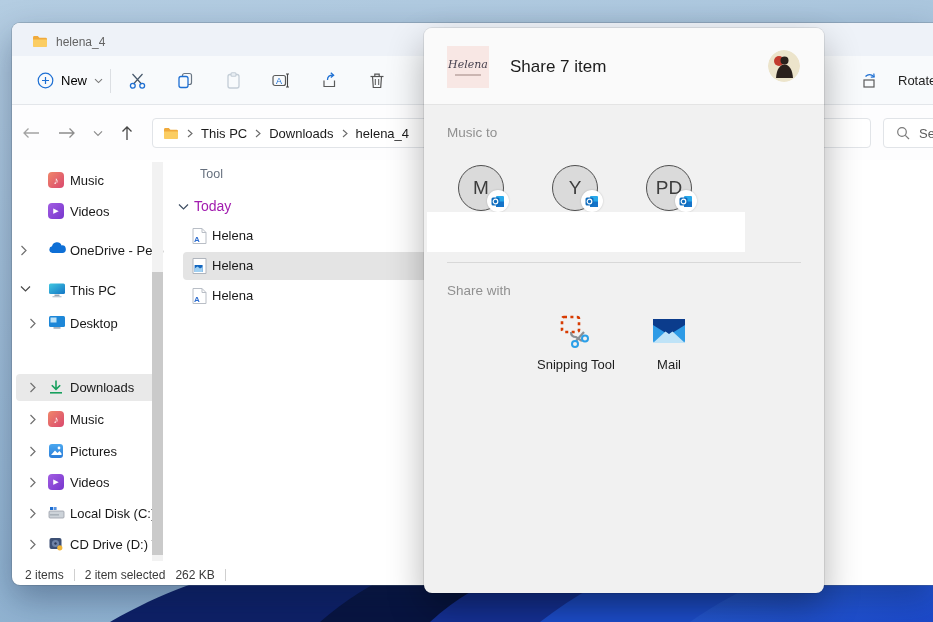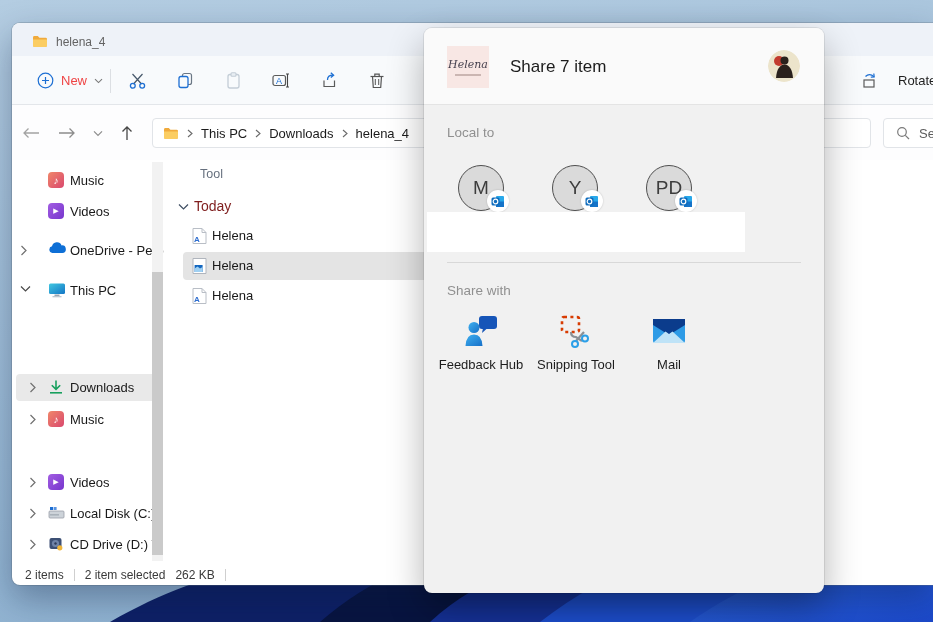--- a/index.html
+++ b/index.html
@@ -13,21 +13,21 @@
   
   .window { position:absolute; left:12px; top:23px; width:921px; height:562px; z-index:1;
             background:#fff; border-radius:8px 0 0 8px;
             box-shadow:0 14px 34px rgba(10,25,60,.35), 0 0 0 1px rgba(110,125,140,.35); }
   .tabbar { position:absolute; left:0; top:0; right:0; height:33px; background:#eef2f8; border-radius:8px 0 0 0; }
   .tab { position:absolute; left:8px; top:4px; height:29px; display:flex; align-items:center; gap:8px; padding:0 12px; }
   .tab-label { font-size:12px; color:#636363; }
 
   .toolbar { position:absolute; left:0; top:33px; right:0; height:49px; background:#f8fafc; border-bottom:1px solid #e3e6ea; }
   .new-btn { position:absolute; left:14px; top:9px; height:31px; display:flex; align-items:center; gap:7px; padding:0 11px; border-radius:4px; }
-  .new-label { font-size:13px; color:#ef4444; }
+  .new-label { font-size:13px; color:#000000; }
   .tb-sep { position:absolute; left:98px; top:13px; width:1px; height:24px; background:#dcdfe3; }
   .tb-btn { position:absolute; top:9px; width:36px; height:31px; display:flex; align-items:center; justify-content:center; border-radius:4px; }
   .tb-right-label { position:absolute; top:17px; font-size:13px; color:#1f1f1f; }
 
   .addressrow { position:absolute; left:0; top:82px; right:0; height:55px; background:#fdfdfe; }
   .nav-btn { position:absolute; top:18px; width:22px; height:20px; display:flex; align-items:center; justify-content:center; }
   .addr-box { position:absolute; left:140px; top:13px; width:719px; height:30px; background:#fff; border:1px solid #e1e4e8; border-radius:4px;
               display:flex; align-items:center; padding-left:10px; gap:8px; }
   .crumb { font-size:13px; color:#1b1b1b; white-space:nowrap; }
   .crumb-sep { color:#6a6a6a; }
@@ -44,21 +44,21 @@
   .side-icon { position:absolute; left:36px; top:3px; width:17px; height:17px; }
   .side-label { position:absolute; left:58px; top:4px; font-size:13px; color:#191919; white-space:nowrap; }
   .tile-sq { width:16px; height:16px; border-radius:4px; display:flex; align-items:center; justify-content:center; color:#fff; }
   .sb-track { position:absolute; left:140px; top:2px; width:11px; bottom:4px; background:#f2f2f2; }
   .sb-thumb { position:absolute; left:0; top:110px; width:11px; height:283px; background:#cacaca; }
 
   .filelist { position:absolute; left:152px; top:0; right:0; bottom:0; }
   .col-header { position:absolute; left:36px; top:7px; font-size:12.5px; color:#66707e; }
   .group-row { position:absolute; left:0; top:37px; height:22px; }
   .group-chev { position:absolute; left:14px; top:6px; }
-  .group-label { position:absolute; left:30px; top:1px; font-size:14px; color:#7f1d1d; }
+  .group-label { position:absolute; left:30px; top:1px; font-size:14px; color:#a21caf; }
   .file-row { position:absolute; left:0; width:300px; height:28px; }
   .row-sel { position:absolute; left:19px; top:0; width:255px; height:28px; background:#e4e4e4; border-radius:4px; }
   .file-icon { position:absolute; left:27px; top:5px; width:17px; height:18px; }
   .file-label { position:absolute; left:48px; top:6px; font-size:13px; color:#191919; }
 
   .statusbar { position:absolute; left:0; bottom:0; right:0; height:20px; display:flex; align-items:center; padding-left:13px; font-size:12px; color:#3a3a3a; }
   .st-sep { width:1px; height:12px; background:#cfcfcf; margin:0 10px; }
   .st-size { margin-left:10px; }
 
   
@@ -307,20 +307,35 @@
                     <stop offset="1" stop-color="#1476c6"></stop>
                   </linearGradient>
                 </defs>
                 <rect x="6.5" y="12.5" width="5" height="1.6" fill="#9aa6b2"></rect>
                 <rect x="4.5" y="14.1" width="9" height="1.2" fill="#b9c2cc"></rect>
               </svg>
             </span>
           <span class="side-label">This PC</span>
         </div>
 
+        <div class="side-item" style="top:152px">
+          <span class="side-chev" style="left:17px">
+              <svg width="7" height="11" viewBox="0 0 7 11">
+                <path d="M1.5 1 L6 5.5 L1.5 10" fill="none" stroke="#707070" stroke-width="1.2"></path>
+              </svg>
+            </span>
+          <span class="side-icon">
+              <svg width="18" height="15" viewBox="0 0 18 15">
+                <rect x="1" y="1" width="16" height="11" rx="1.5" fill="#1d87d8"></rect>
+                <rect x="2.5" y="2.5" width="6" height="5" fill="#bfe3f7"></rect>
+                <rect x="5.5" y="12" width="7" height="1.8" fill="#a8b2bd"></rect>
+              </svg>
+            </span>
+          <span class="side-label">Desktop</span>
+        </div>
 
 
         <div class="side-item" style="top:216px">
           <span class="side-sel"></span>
           <span class="side-chev" style="left:17px">
               <svg width="7" height="11" viewBox="0 0 7 11" style="position:relative">
                 <path d="M1.5 1 L6 5.5 L1.5 10" fill="none" stroke="#707070" stroke-width="1.2"></path>
               </svg>
             </span>
           <span class="side-icon">
@@ -337,20 +352,41 @@
               <svg width="7" height="11" viewBox="0 0 7 11">
                 <path d="M1.5 1 L6 5.5 L1.5 10" fill="none" stroke="#707070" stroke-width="1.2"></path>
               </svg>
             </span>
           <span class="side-icon">
               <span class="tile-sq" style="background:linear-gradient(135deg,#f0876a,#d9486e); font-size:10px;">♪</span>
             </span>
           <span class="side-label">Music</span>
         </div>
 
+        <div class="side-item" style="top:280px">
+          <span class="side-chev" style="left:17px">
+              <svg width="7" height="11" viewBox="0 0 7 11">
+                <path d="M1.5 1 L6 5.5 L1.5 10" fill="none" stroke="#707070" stroke-width="1.2"></path>
+              </svg>
+            </span>
+          <span class="side-icon">
+              <svg width="16" height="16" viewBox="0 0 16 16">
+                <rect x="1" y="1" width="14" height="14" rx="3" fill="url(#picg)"></rect>
+                <defs>
+                  <linearGradient id="picg" x1="0" y1="0" x2="0" y2="1">
+                    <stop offset="0" stop-color="#4aa8f0"></stop>
+                    <stop offset="1" stop-color="#2b7cd8"></stop>
+                  </linearGradient>
+                </defs>
+                <path d="M3 12 L7 7.5 L9.5 10 L11.5 8 L13.5 10.5 V12 Z" fill="#fff"></path>
+                <circle cx="11" cy="5" r="1.4" fill="#fff"></circle>
+              </svg>
+            </span>
+          <span class="side-label">Pictures</span>
+        </div>
 
         <div class="side-item" style="top:311px">
           <span class="side-chev" style="left:17px">
               <svg width="7" height="11" viewBox="0 0 7 11">
                 <path d="M1.5 1 L6 5.5 L1.5 10" fill="none" stroke="#707070" stroke-width="1.2"></path>
               </svg>
             </span>
           <span class="side-icon">
               <span class="tile-sq" style="background:linear-gradient(135deg,#a25de2,#7736cd); font-size:7px;">▶</span>
             </span>
@@ -465,21 +501,21 @@
         <svg width="32" height="32" viewBox="0 0 32 32">
             <circle cx="16" cy="16" r="16" fill="#ece4cb"></circle>
             <circle cx="11" cy="11" r="5" fill="#c23b2e"></circle>
             <circle cx="16.5" cy="10.5" r="4" fill="#2a211c"></circle>
             <path d="M8 28 Q9 15 16.5 14.5 Q24 15 25 28 Z" fill="#2a211c"></path>
           </svg>
       </div>
     </div>
 
     <div class="dlg-body">
-      <div class="section-label" style="top:19px">Local to</div>
+      <div class="section-label" style="top:19px">Music to</div>
 
       <div class="contact" style="left:34px">
         <div class="contact-circle">
             <span>M</span>
           </div>
         <div class="contact-badge">
           <svg width="14" height="13" viewBox="0 0 14 13">
               <rect x="5" y="1" width="8" height="11" rx="1" fill="#28a8ea"></rect>
               <rect x="5" y="6.5" width="8" height="5.5" fill="#1573c8"></rect>
               <rect x="0.5" y="2.5" width="8" height="8" rx="1.5" fill="#0f6cbd"></rect>
@@ -512,37 +548,20 @@
               <circle cx="4.5" cy="6.5" r="2.3" fill="none" stroke="#fff" stroke-width="1.2"></circle>
             </svg>
         </div>
       </div>
 
       <div class="redacted"></div>
       <div class="dlg-divider"></div>
 
       <div class="section-label" style="top:177px">Share with</div>
 
-      <div class="app-tile" style="left:7px">
-        <div class="app-icon">
-          <svg width="38" height="36" viewBox="0 0 38 36">
-              <rect x="17" y="3" width="18" height="13" rx="3" fill="#1655b8"></rect>
-              <path d="M21 15 l-1 5 5-4.5 Z" fill="#1655b8"></path>
-              <circle cx="12" cy="14.5" r="5.5" fill="url(#fbg)"></circle>
-              <path d="M3.5 33 Q4 21.5 12 21.5 Q20 21.5 20.5 33 Z" fill="url(#fbg)"></path>
-              <defs>
-                <linearGradient id="fbg" x1="0" y1="0" x2="1" y2="1">
-                  <stop offset="0" stop-color="#3fb0f0"></stop>
-                  <stop offset="1" stop-color="#1670c8"></stop>
-                </linearGradient>
-              </defs>
-            </svg>
-        </div>
-        <div class="app-label">Feedback Hub</div>
-      </div>
 
       <div class="app-tile" style="left:195px">
         <div class="app-icon">
           <svg width="38" height="30" viewBox="0 0 38 30">
               <rect x="3" y="3" width="32" height="24" rx="2" fill="#2e9be6"></rect>
               <path d="M3 3 h32 v6 L19 19 L3 9 Z" fill="#0b3c8c"></path>
               <path d="M3 27 L15.5 15.5 L19 18 L22.5 15.5 L35 27 Z" fill="#bfe3f7"></path>
             </svg>
         </div>
         <div class="app-label">Mail</div>

